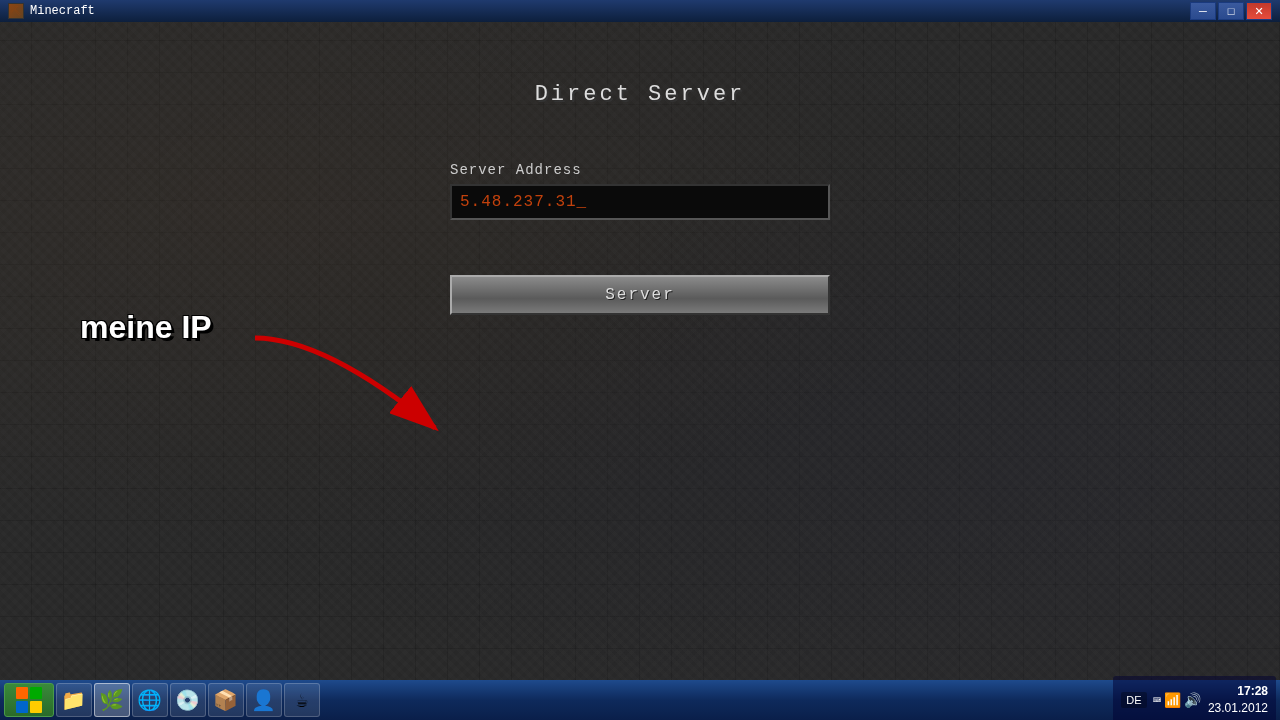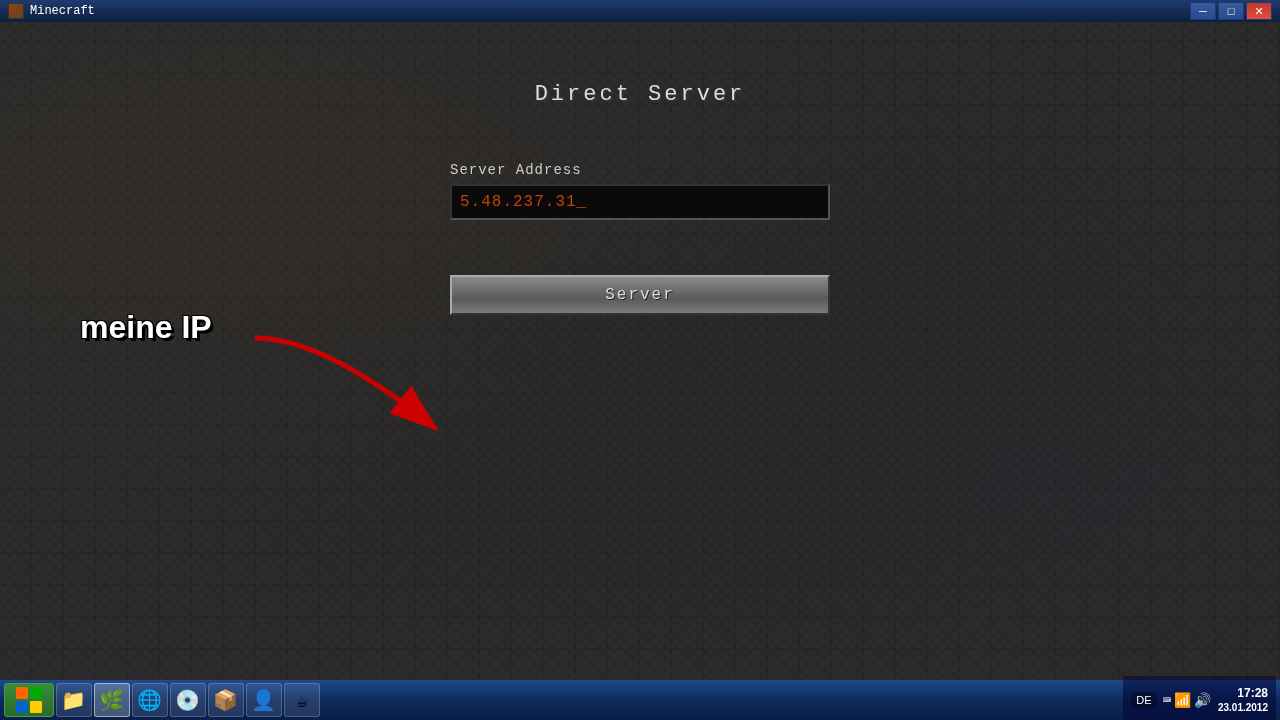--- a/index.html
+++ b/index.html
@@ -304,22 +304,21 @@
       text-align: right;
       line-height: 1.4;
     }
 
     .tray-time {
       font-size: 12px;
       font-weight: bold;
     }
 
     .tray-date {
-      font-size: 10px;
-      font-weight: bold;
+      font-size: 12px;
     }
 
     .tray-icons {
       display: flex;
       align-items: center;
       gap: 3px;
       color: white;
       font-size: 14px;
     }
 

